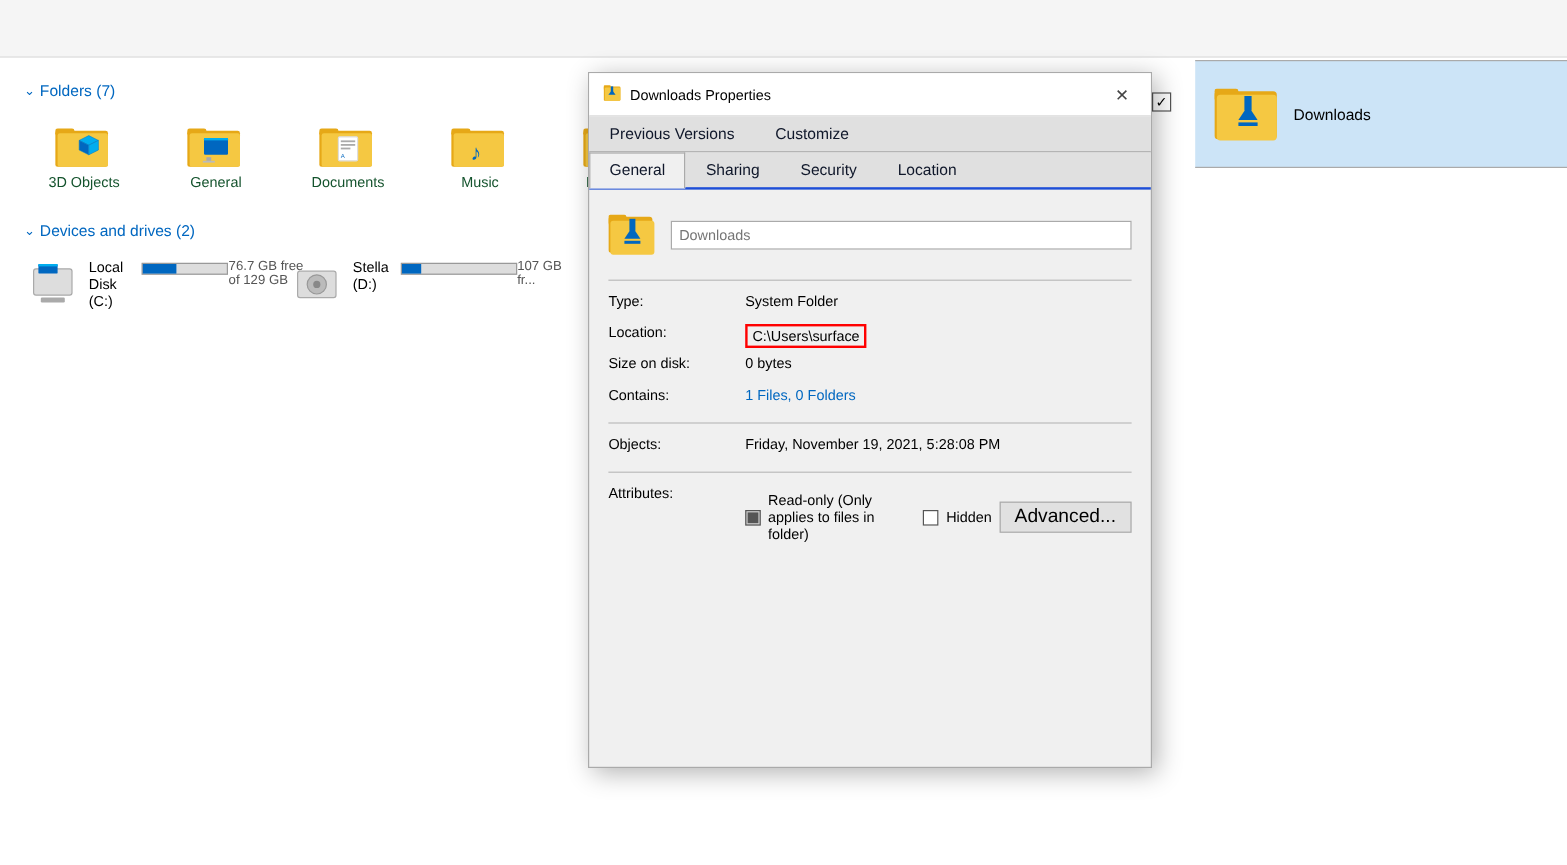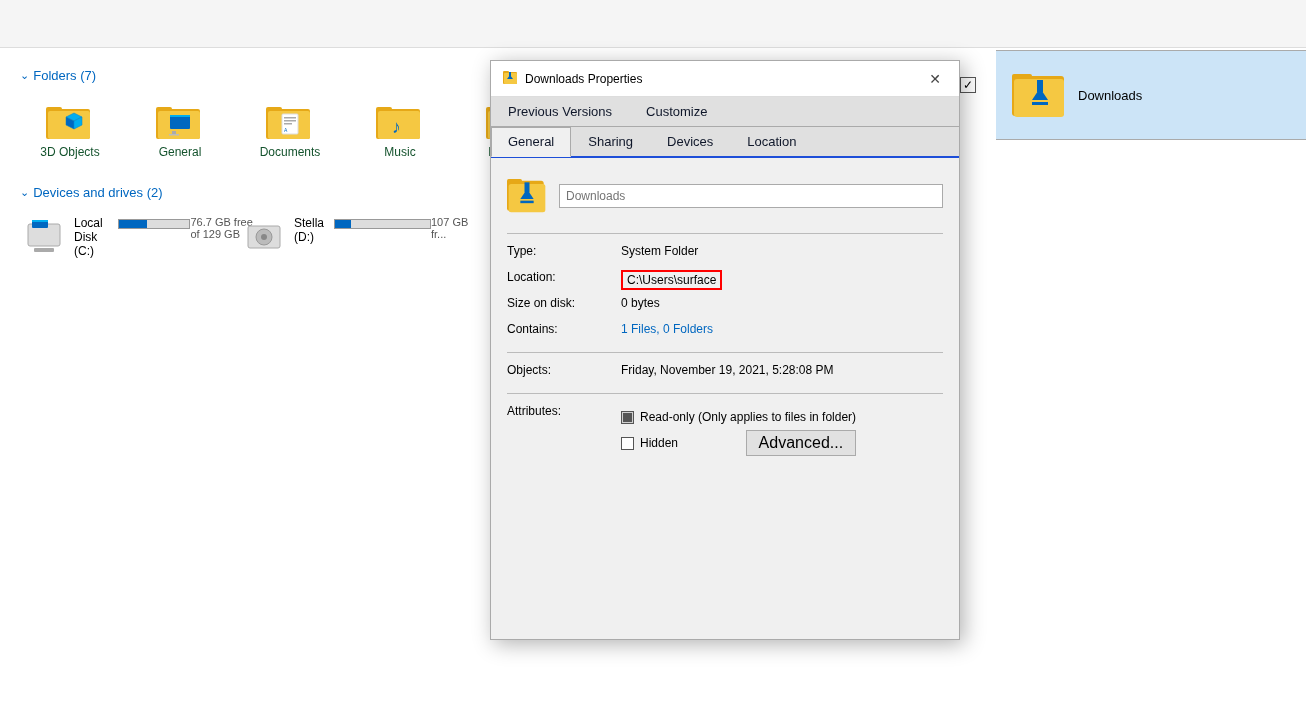--- a/index.html
+++ b/index.html
@@ -285,21 +285,21 @@
       display: inline-block;
     }
 
     .contains-link {
       color: #0067c0;
       cursor: pointer;
     }
 
     .attributes-section {
       display: flex;
-      flex-direction: column;
+      flex-direction: row;
       gap: 6px;
       margin-top: 6px;
     }
 
     .attr-row {
       display: flex;
       align-items: center;
       gap: 6px;
     }
 
@@ -562,21 +562,21 @@
     </div>
 
     <div class="tabs-row-bottom">
       <div class="tab active">
         <span>General</span>
       </div>
       <div class="tab">
         <span>Sharing</span>
       </div>
       <div class="tab">
-        <span>Devices</span>
+        <span>Security</span>
       </div>
       <div class="tab">
         <span>Location</span>
       </div>
     </div>
 
     <div class="dialog-body">
 
       <div class="folder-preview-row">
         <div class="folder-preview-icon">

